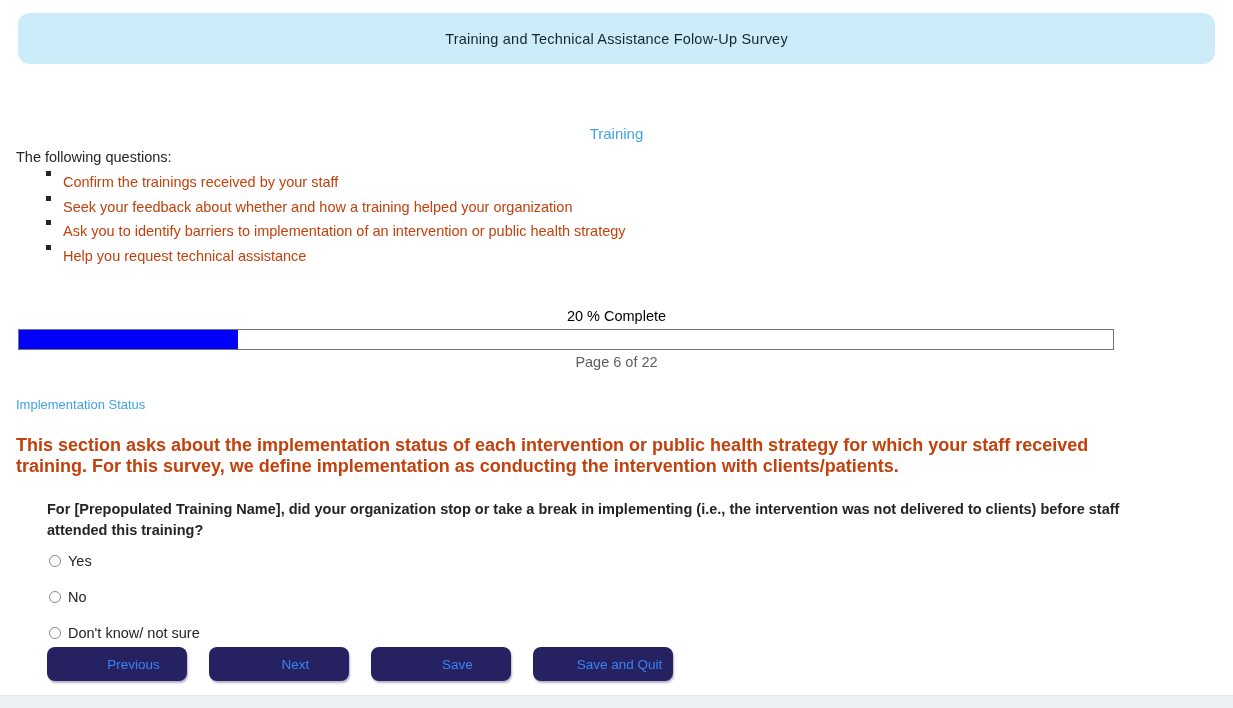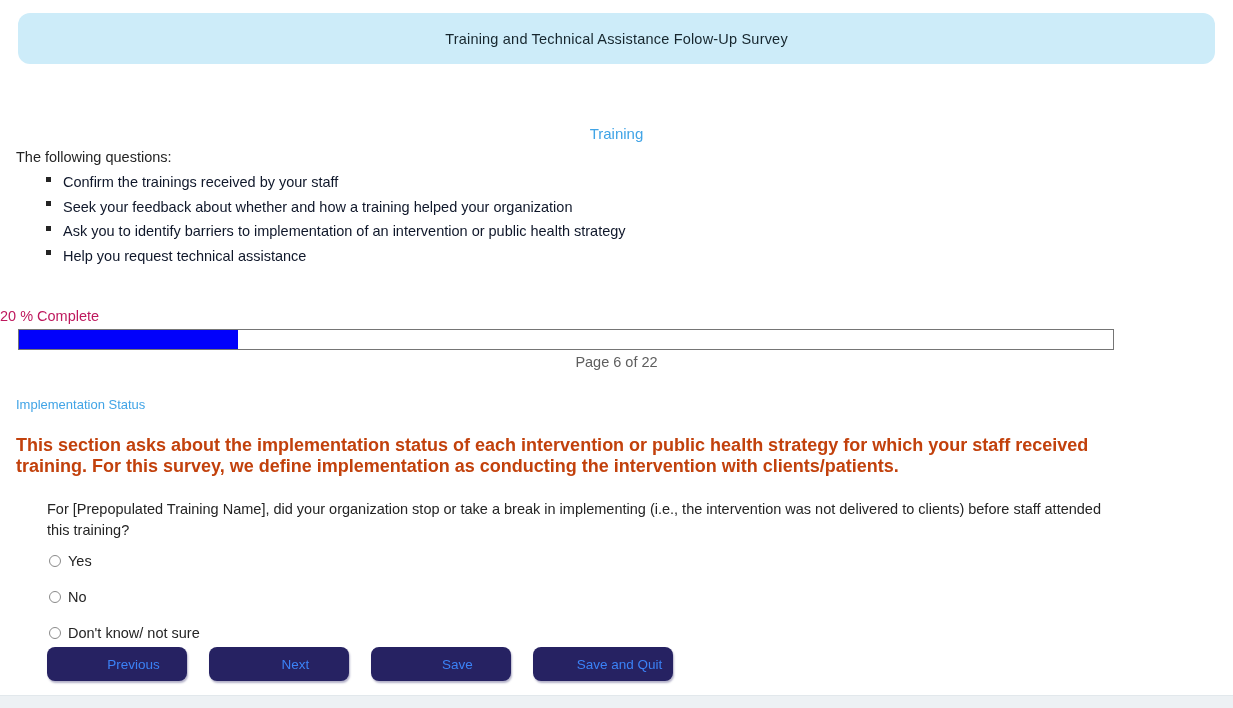--- a/index.html
+++ b/index.html
@@ -38,40 +38,40 @@
     font-size: 15px;
   }
   .lead-text {
     margin: 7px 0 0 16px;
     font-size: 14.5px;
     color: #242424;
   }
   .bullet-list { margin: 9px 0 0 46px; }
   .bullet-item {
     display: flex;
-    align-items: center;
-    font-size: 14.5px;
-    color: #0f172a;
+    align-items: flex-start;
+    font-size: 14.5px;
+    color: #c2410c;
     margin-bottom: 8.5px;
   }
   .bullet-square {
     width: 5px; height: 5px;
     background: #242424;
     flex: 0 0 5px;
     margin-right: 12px;
     position: relative;
     top: -3px;
   }
 
   
   .progress-label {
     margin-top: 44px;
-    text-align: left;
-    font-size: 14.5px;
-    color: #be185d;
+    text-align: center;
+    font-size: 14.5px;
+    color: #000000;
   }
   .progress-track {
     margin: 5px 0 0 18px;
     width: 1096px;
     height: 21px;
     background: #ffffff;
     border: 1px solid #757575;
   }
   .progress-fill {
     height: 100%;
@@ -100,20 +100,21 @@
     font-weight: bold;
   }
 
   
   .question-block {
     margin: 21px 0 0 47px;
     width: 1080px;
     font-size: 14.5px;
     line-height: 21.5px;
     color: #242424;
+    font-weight: bold;
   }
   .radio-group { margin: 11px 0 0 49px; }
   .radio-row {
     display: flex;
     align-items: center;
     margin-bottom: 20px;
     cursor: pointer;
   }
   .radio-circle {
     width: 12px; height: 12px;

